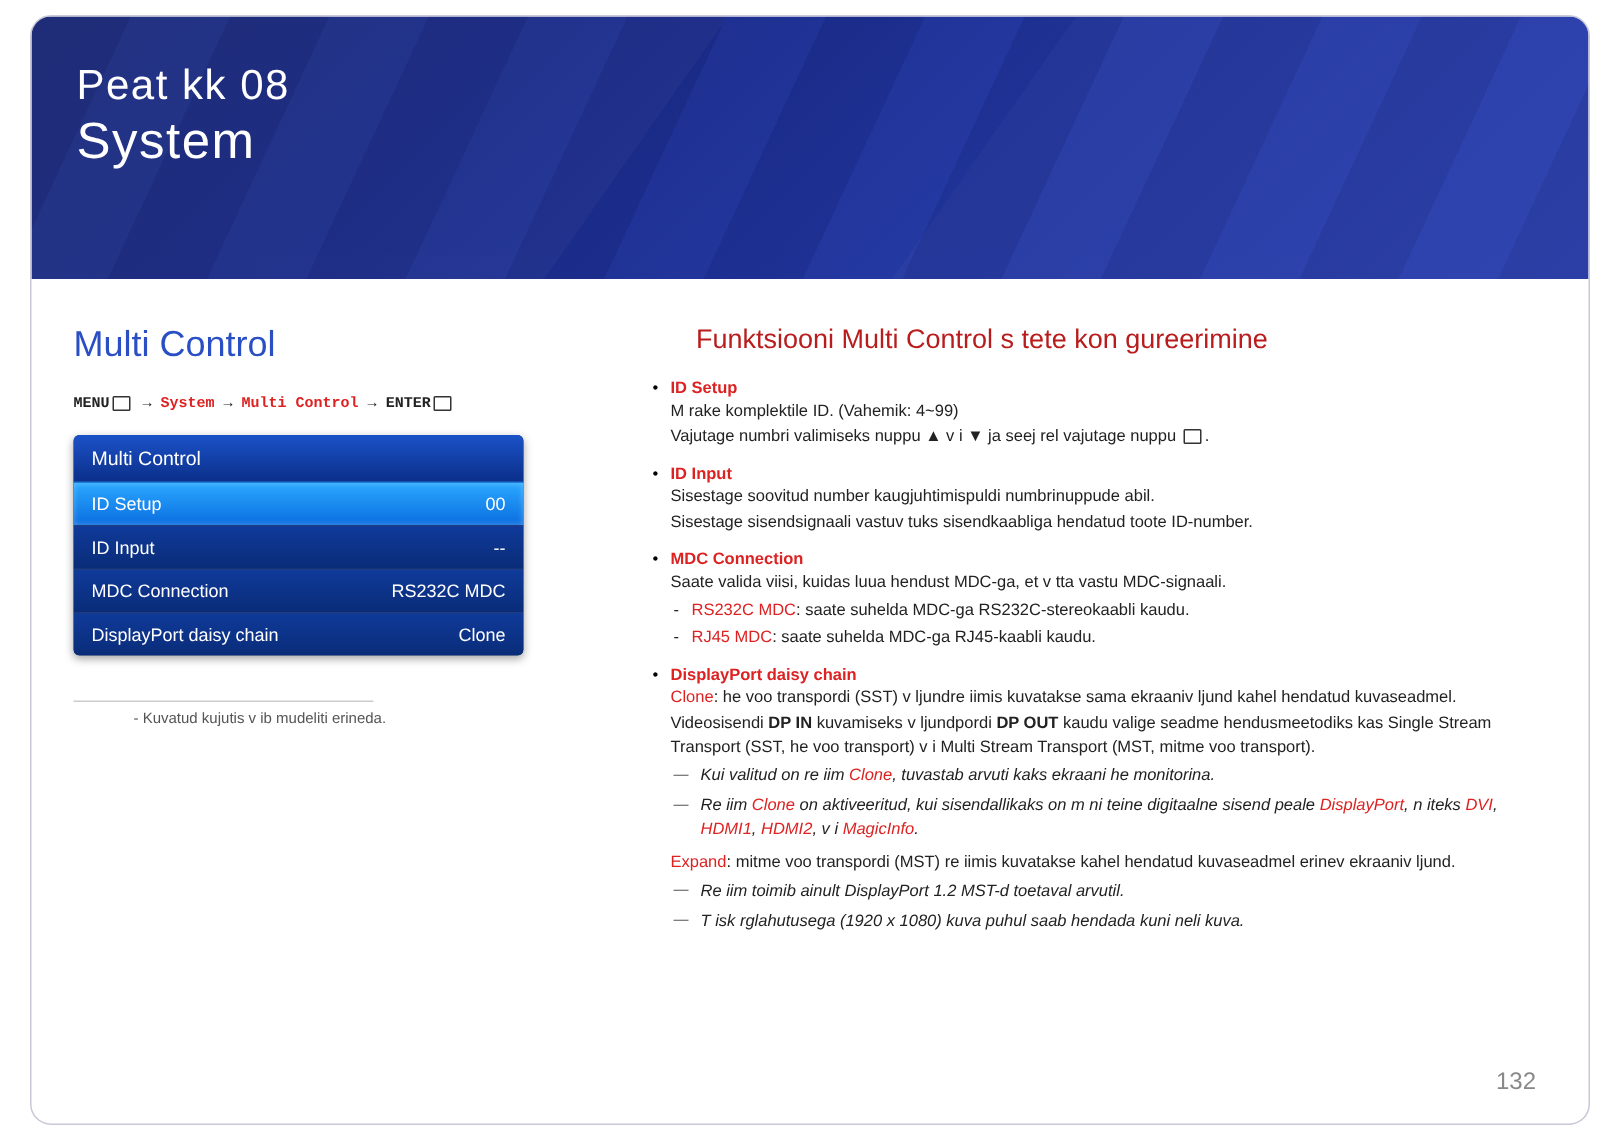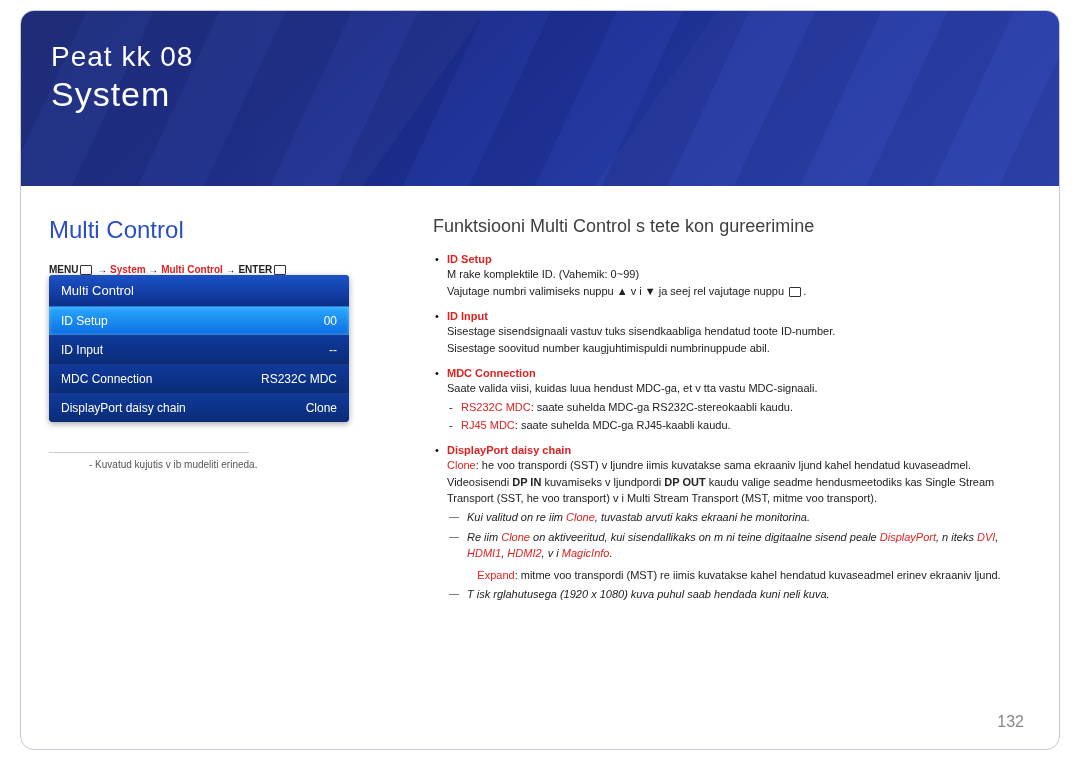--- a/index.html
+++ b/index.html
@@ -39,21 +39,21 @@
   }
   .hero h1 { font-size: 28px; font-weight: 400; letter-spacing: 1px; position:relative; }
   .hero h2 { font-size: 34px; font-weight: 400; letter-spacing: 1px; position:relative; margin-top:2px;}
   .content {
     display: flex;
     padding: 30px 28px 10px 28px;
   }
   .leftcol { width: 360px; flex-shrink:0; }
   .rightcol { flex: 1; padding-left: 24px; }
   .section-title { color: #2a4fc4; font-size: 24px; font-weight: 400; margin-bottom: 20px; }
-  .breadcrumb { font-size: 10px; color: #222; font-weight: bold;}
+  .breadcrumb { font-size: 10px; color: #222; margin-bottom: 14px; font-weight: bold; font-family: Liberation Mono, monospace;}
   .breadcrumb .red { color: #d22; }
   .osd {
     width: 300px;
     background: linear-gradient(#0b2550,#0a2148);
     border-radius: 4px;
     overflow: hidden;
     font-size: 12px;
     color: #fff;
     box-shadow: 0 2px 6px rgba(0,0,0,0.35);
   }
@@ -70,21 +70,21 @@
     background: linear-gradient(#0f3a9a, #0a2c78);
     border-top: 1px solid rgba(255,255,255,0.08);
   }
   .osd-row.selected {
     background: linear-gradient(#2aa8ff, #0a6de0);
     color:#fff;
     box-shadow: inset 0 0 4px rgba(255,255,255,0.3);
   }
   .note-divider { border-top:1px solid #ccc; width:200px; margin:30px 0 6px 0;}
   .footnote { font-size: 10px; color: #555; margin-left: 40px; }
-  .right-title { font-size: 18px; color:#404040; margin-bottom: 16px; }
+  .right-title { font-size: 18px; color:#b91c1c; margin-bottom: 16px; margin-left: 31px; }
   ul.desc { list-style: none; font-size: 11px; color:#222; }
   ul.desc > li { margin-bottom: 10px; position:relative; padding-left:14px;}
   ul.desc > li::before { content:"•"; position:absolute; left:2px; top:0; color:#000;}
   ul.desc .label { color:#d22; font-weight: bold; }
   ul.desc p { margin-top:2px; line-height:1.4; }
   ul.sub { list-style:none; margin-top:4px;}
   ul.sub > li { position:relative; padding-left:14px; margin-top:3px; line-height:1.4;}
   ul.sub > li::before { content:"-"; position:absolute; left:2px; top:0;}
   ul.dash { list-style:none; margin-top:4px;font-style:italic;}
   ul.dash > li { position:relative; padding-left:20px; margin-top:4px; line-height:1.45;}
@@ -151,28 +151,28 @@
       <div class="note-divider"></div>
       <div class="footnote">- <span>Kuvatud kujutis v ib mudeliti erineda.</span></div>
     </div>
 
     <div class="rightcol">
       <div class="right-title">Funktsiooni Multi Control s tete kon gureerimine</div>
 
       <ul class="desc">
         <li>
           <span class="label">ID Setup</span>
-          <p>M  rake komplektile ID. (Vahemik: 0~99)</p>
+          <p>M  rake komplektile ID. (Vahemik: 4~99)</p>
           <p><span>Vajutage numbri valimiseks nuppu ▲ v i ▼ ja seej rel vajutage nuppu </span><span class="kbd"></span>.</p>
         </li>
 
         <li>
           <span class="label">ID Input</span>
+          <p>Sisestage soovitud number kaugjuhtimispuldi numbrinuppude abil.</p>
           <p>Sisestage sisendsignaali vastuv tuks sisendkaabliga  hendatud toote ID-number.</p>
-          <p>Sisestage soovitud number kaugjuhtimispuldi numbrinuppude abil.</p>
         </li>
 
         <li>
           <span class="label">MDC Connection</span>
           <p>Saate valida viisi, kuidas luua  hendust MDC-ga, et v tta vastu MDC-signaali.</p>
           <ul class="sub">
             <li><span class="red">RS232C MDC</span><span>: saate suhelda MDC-ga RS232C-stereokaabli kaudu.</span></li>
             <li><span class="red">RJ45 MDC</span><span>: saate suhelda MDC-ga RJ45-kaabli kaudu.</span></li>
           </ul>
         </li>
@@ -182,22 +182,23 @@
           <p><span class="red">Clone</span><span>:  he voo transpordi (SST) v ljundre iimis kuvatakse sama ekraaniv ljund kahel  hendatud kuvaseadmel.</span></p>
           <p>
             <span>Videosisendi </span><b>DP IN</b><span> kuvamiseks v ljundpordi </span><b>DP OUT</b><span> kaudu valige seadme  hendusmeetodiks kas Single Stream Transport (SST,  he voo transport) v i Multi Stream Transport (MST, mitme voo transport).</span>
           </p>
           <ul class="dash">
             <li><span>Kui valitud on re iim </span><span class="red">Clone</span><span>, tuvastab arvuti kaks ekraani  he monitorina.</span></li>
             <li>
               <span>Re iim </span><span class="red">Clone</span><span> on aktiveeritud, kui sisendallikaks on m ni teine digitaalne sisend peale </span><span class="red">DisplayPort</span><span>, n iteks </span><span class="red">DVI</span><span>, </span><span class="red">HDMI1</span><span>, </span><span class="red">HDMI2</span><span>, v i </span><span class="red">MagicInfo</span><span>.</span>
             </li>
           </ul>
-          <p style="margin-top:6px;text-align:center;"><span class="red">Expand</span><span>: mitme voo transpordi (MST) re iimis kuvatakse kahel  hendatud kuvaseadmel erinev ekraaniv ljund.</span></p>
+          <p style="margin-top:6px;"><span class="red">Expand</span><span>: mitme voo transpordi (MST) re iimis kuvatakse kahel  hendatud kuvaseadmel erinev ekraaniv ljund.</span></p>
           <ul class="dash">
+            <li>Re iim toimib ainult DisplayPort 1.2 MST-d toetaval arvutil.</li>
             <li>T isk rglahutusega (1920 x 1080) kuva puhul saab  hendada kuni neli kuva.</li>
           </ul>
         </li>
       </ul>
     </div>
   </div>
 
   <div class="pageno">132</div>
 </div>
 

